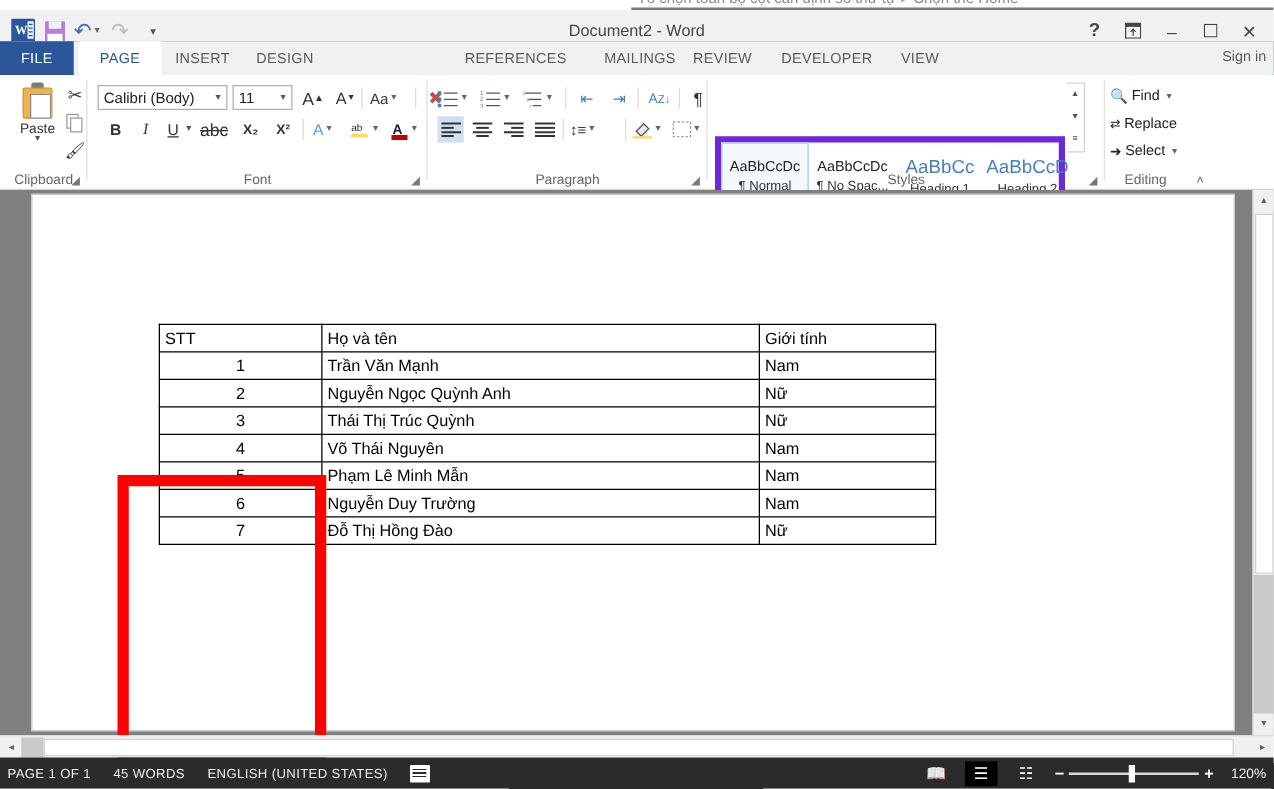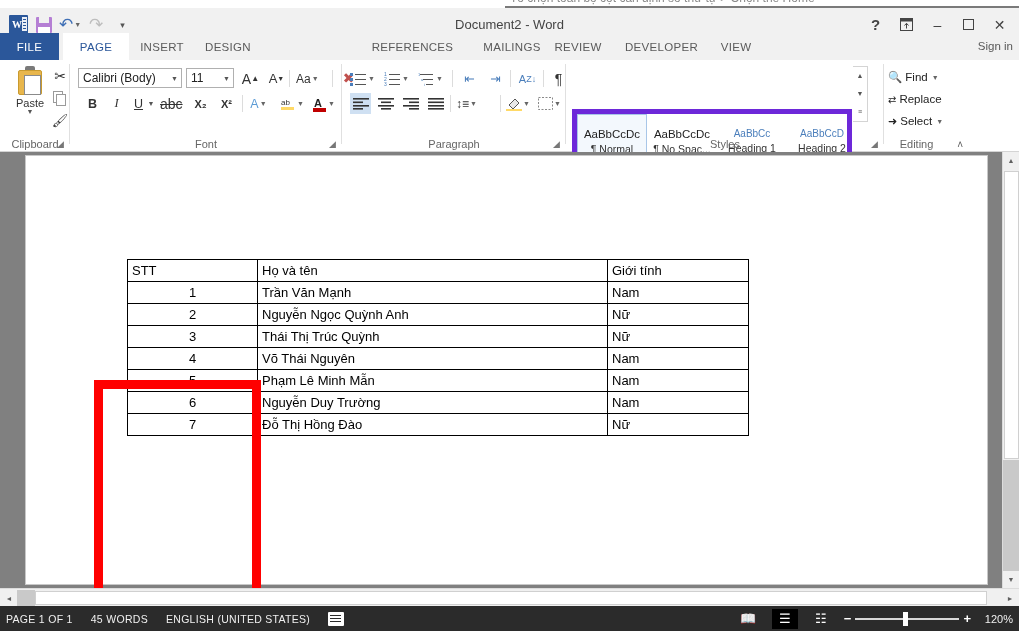--- a/index.html
+++ b/index.html
@@ -166,21 +166,21 @@
   .stylebox {
     position:absolute; left:6px; top:4px; width:280px; height:56px;
     border:5px solid #6d28d9; background:#fff; display:flex;margin-top:45px;
   }
   .stylecell {
     width:70px; height:54px; display:flex; flex-direction:column;
     align-items:center; justify-content:center; border:1px solid transparent;
   }
   .stylecell.sel { border:1px solid #a8c6e8; background:#f3f8fd; }
   .sprev { font-size:11.5px; color:#222; white-space:nowrap; overflow:hidden; width:66px; text-align:center; }
-  .sprev.head { color:#4a7ebb; font-size:10px; font-weight:normal; }
+  .sprev.head { color:#4a7ebb; font-size:15px; font-weight:normal; }
   .sname { font-size:10.5px; color:#333; margin-top:3px; white-space:nowrap; overflow:hidden; width:68px; text-align:center;}
   .styles-scroll {
     position:absolute; left:287px; top:6px; width:15px; height:56px;
     border:1px solid #d4d4d4; border-left:none; background:#fff;
     display:flex; flex-direction:column; justify-content:space-between; align-items:center;
   }
   .styles-scroll div { font-size:7px; color:#555; height:18px; line-height:18px; }
 
   
   .g-edit { left:884px; width:85px; }

